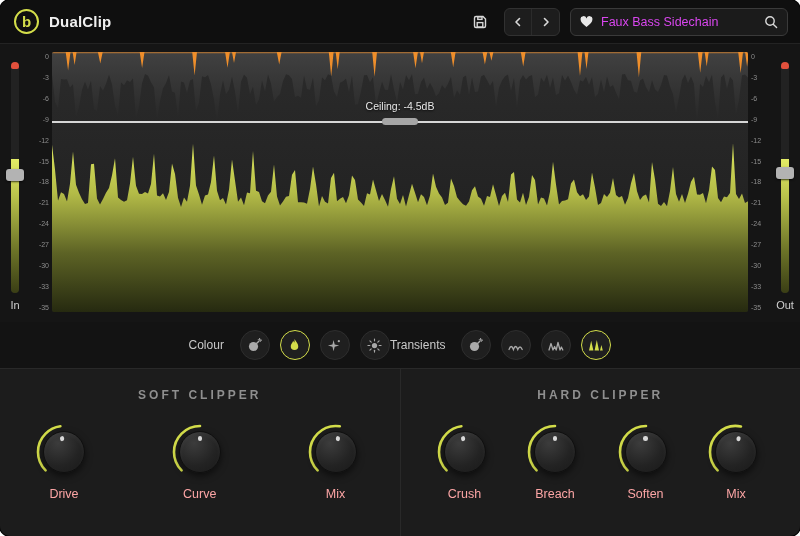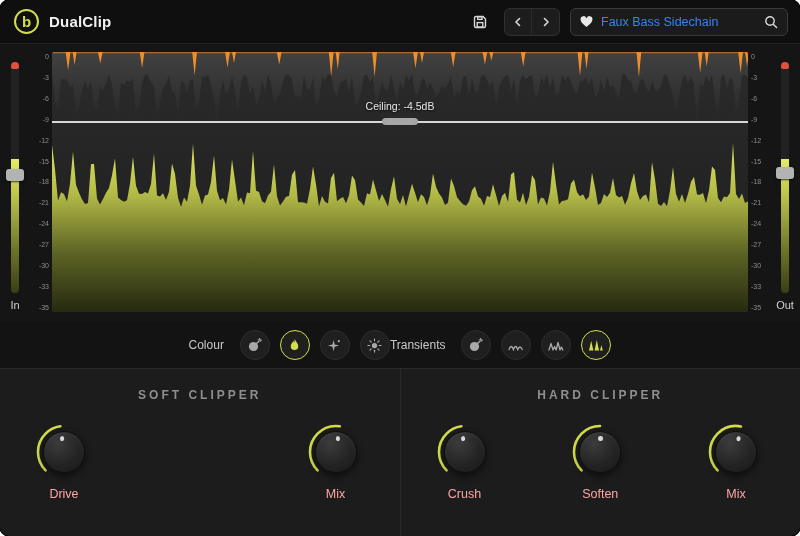--- a/index.html
+++ b/index.html
@@ -18,21 +18,21 @@
   .topbar-right{margin-left:auto;display:flex;align-items:center;gap:10px;}
   .tb-btn{width:28px;height:28px;border:none;background:transparent;border-radius:6px;
           display:flex;align-items:center;justify-content:center;color:#c6c6c6;padding:0;cursor:pointer;}
   .nav-pill{height:28px;display:flex;align-items:stretch;background:#1d1d1d;border:1px solid #313131;
             border-radius:6px;overflow:hidden;}
   .nav-pill button{width:27px;border:none;background:transparent;color:#c6c6c6;display:flex;
                    align-items:center;justify-content:center;padding:0;cursor:pointer;}
   .nav-pill button:first-child{border-right:1px solid #2b2b2b;}
   .preset-box{height:28px;width:218px;background:#1b1b1b;border:1px solid #3a3a3a;border-radius:6px;
               display:flex;align-items:center;gap:8px;padding:0 9px;cursor:pointer;}
-  .preset-name{font-size:12.5px;color:#3b82f6;white-space:nowrap;flex:1;}
+  .preset-name{font-size:12.5px;color:#d946ef;white-space:nowrap;flex:1;}
   .icon-sm{display:flex;align-items:center;justify-content:center;color:#d8d8d8;}
 
   
   .display{height:278px;display:flex;background:#151515;}
   .meter-col{width:30px;display:flex;flex-direction:column;align-items:center;
              padding:18px 1px 10px;}
   .meter-track{position:relative;width:8px;flex:1;background:#222222;border-radius:4px;margin-bottom:5px;}
   .meter-clip{position:absolute;top:0;left:0;width:8px;height:7px;border-radius:4px 4px 2px 2px;
               background:var(--red,#e2503c);}
   .meter-fill{position:absolute;bottom:0;left:0;width:8px;height:58%;border-radius:0 0 4px 4px;
@@ -313,20 +313,32 @@
             <div class="knob-body"></div>
             <div class="knob-pointer" style="transform: rotate(-8.1deg);">
                 <span class="knob-dot"></span>
               </div>
           </div>
           <div class="knob-label">Drive</div>
         </div>
         <div class="knob-block">
           <div class="knob">
             <svg class="knob-arc" viewBox="0 0 58 58">
+                <circle class="knob-arc-fill" cx="29" cy="29" r="26" pathLength="100" transform="rotate(135 29 29)" stroke-dasharray="37.5 100"></circle>
+              </svg>
+            <div class="knob-body"></div>
+            <div class="knob-pointer" style="transform: rotate(0deg);">
+                <span class="knob-dot"></span>
+              </div>
+          </div>
+          <div class="knob-label">Curve</div>
+        </div>
+        <div class="knob-block">
+          <div class="knob">
+            <svg class="knob-arc" viewBox="0 0 58 58">
                 <circle class="knob-arc-fill" cx="29" cy="29" r="26" pathLength="100" transform="rotate(135 29 29)" stroke-dasharray="39.8 100"></circle>
               </svg>
             <div class="knob-body"></div>
             <div class="knob-pointer" style="transform: rotate(8.1deg);">
                 <span class="knob-dot"></span>
               </div>
           </div>
           <div class="knob-label">Mix</div>
         </div>
       </div>
@@ -350,20 +362,32 @@
         <div class="knob-block">
           <div class="knob">
             <svg class="knob-arc" viewBox="0 0 58 58">
                 <circle class="knob-arc-fill" cx="29" cy="29" r="26" pathLength="100" transform="rotate(135 29 29)" stroke-dasharray="37.5 100"></circle>
               </svg>
             <div class="knob-body"></div>
             <div class="knob-pointer" style="transform: rotate(0deg);">
                 <span class="knob-dot"></span>
               </div>
           </div>
+          <div class="knob-label">Breach</div>
+        </div>
+        <div class="knob-block">
+          <div class="knob">
+            <svg class="knob-arc" viewBox="0 0 58 58">
+                <circle class="knob-arc-fill" cx="29" cy="29" r="26" pathLength="100" transform="rotate(135 29 29)" stroke-dasharray="37.5 100"></circle>
+              </svg>
+            <div class="knob-body"></div>
+            <div class="knob-pointer" style="transform: rotate(0deg);">
+                <span class="knob-dot"></span>
+              </div>
+          </div>
           <div class="knob-label">Soften</div>
         </div>
         <div class="knob-block">
           <div class="knob">
             <svg class="knob-arc" viewBox="0 0 58 58">
                 <circle class="knob-arc-fill" cx="29" cy="29" r="26" pathLength="100" transform="rotate(135 29 29)" stroke-dasharray="40.5 100"></circle>
               </svg>
             <div class="knob-body"></div>
             <div class="knob-pointer" style="transform: rotate(10.8deg);">
                 <span class="knob-dot"></span>

